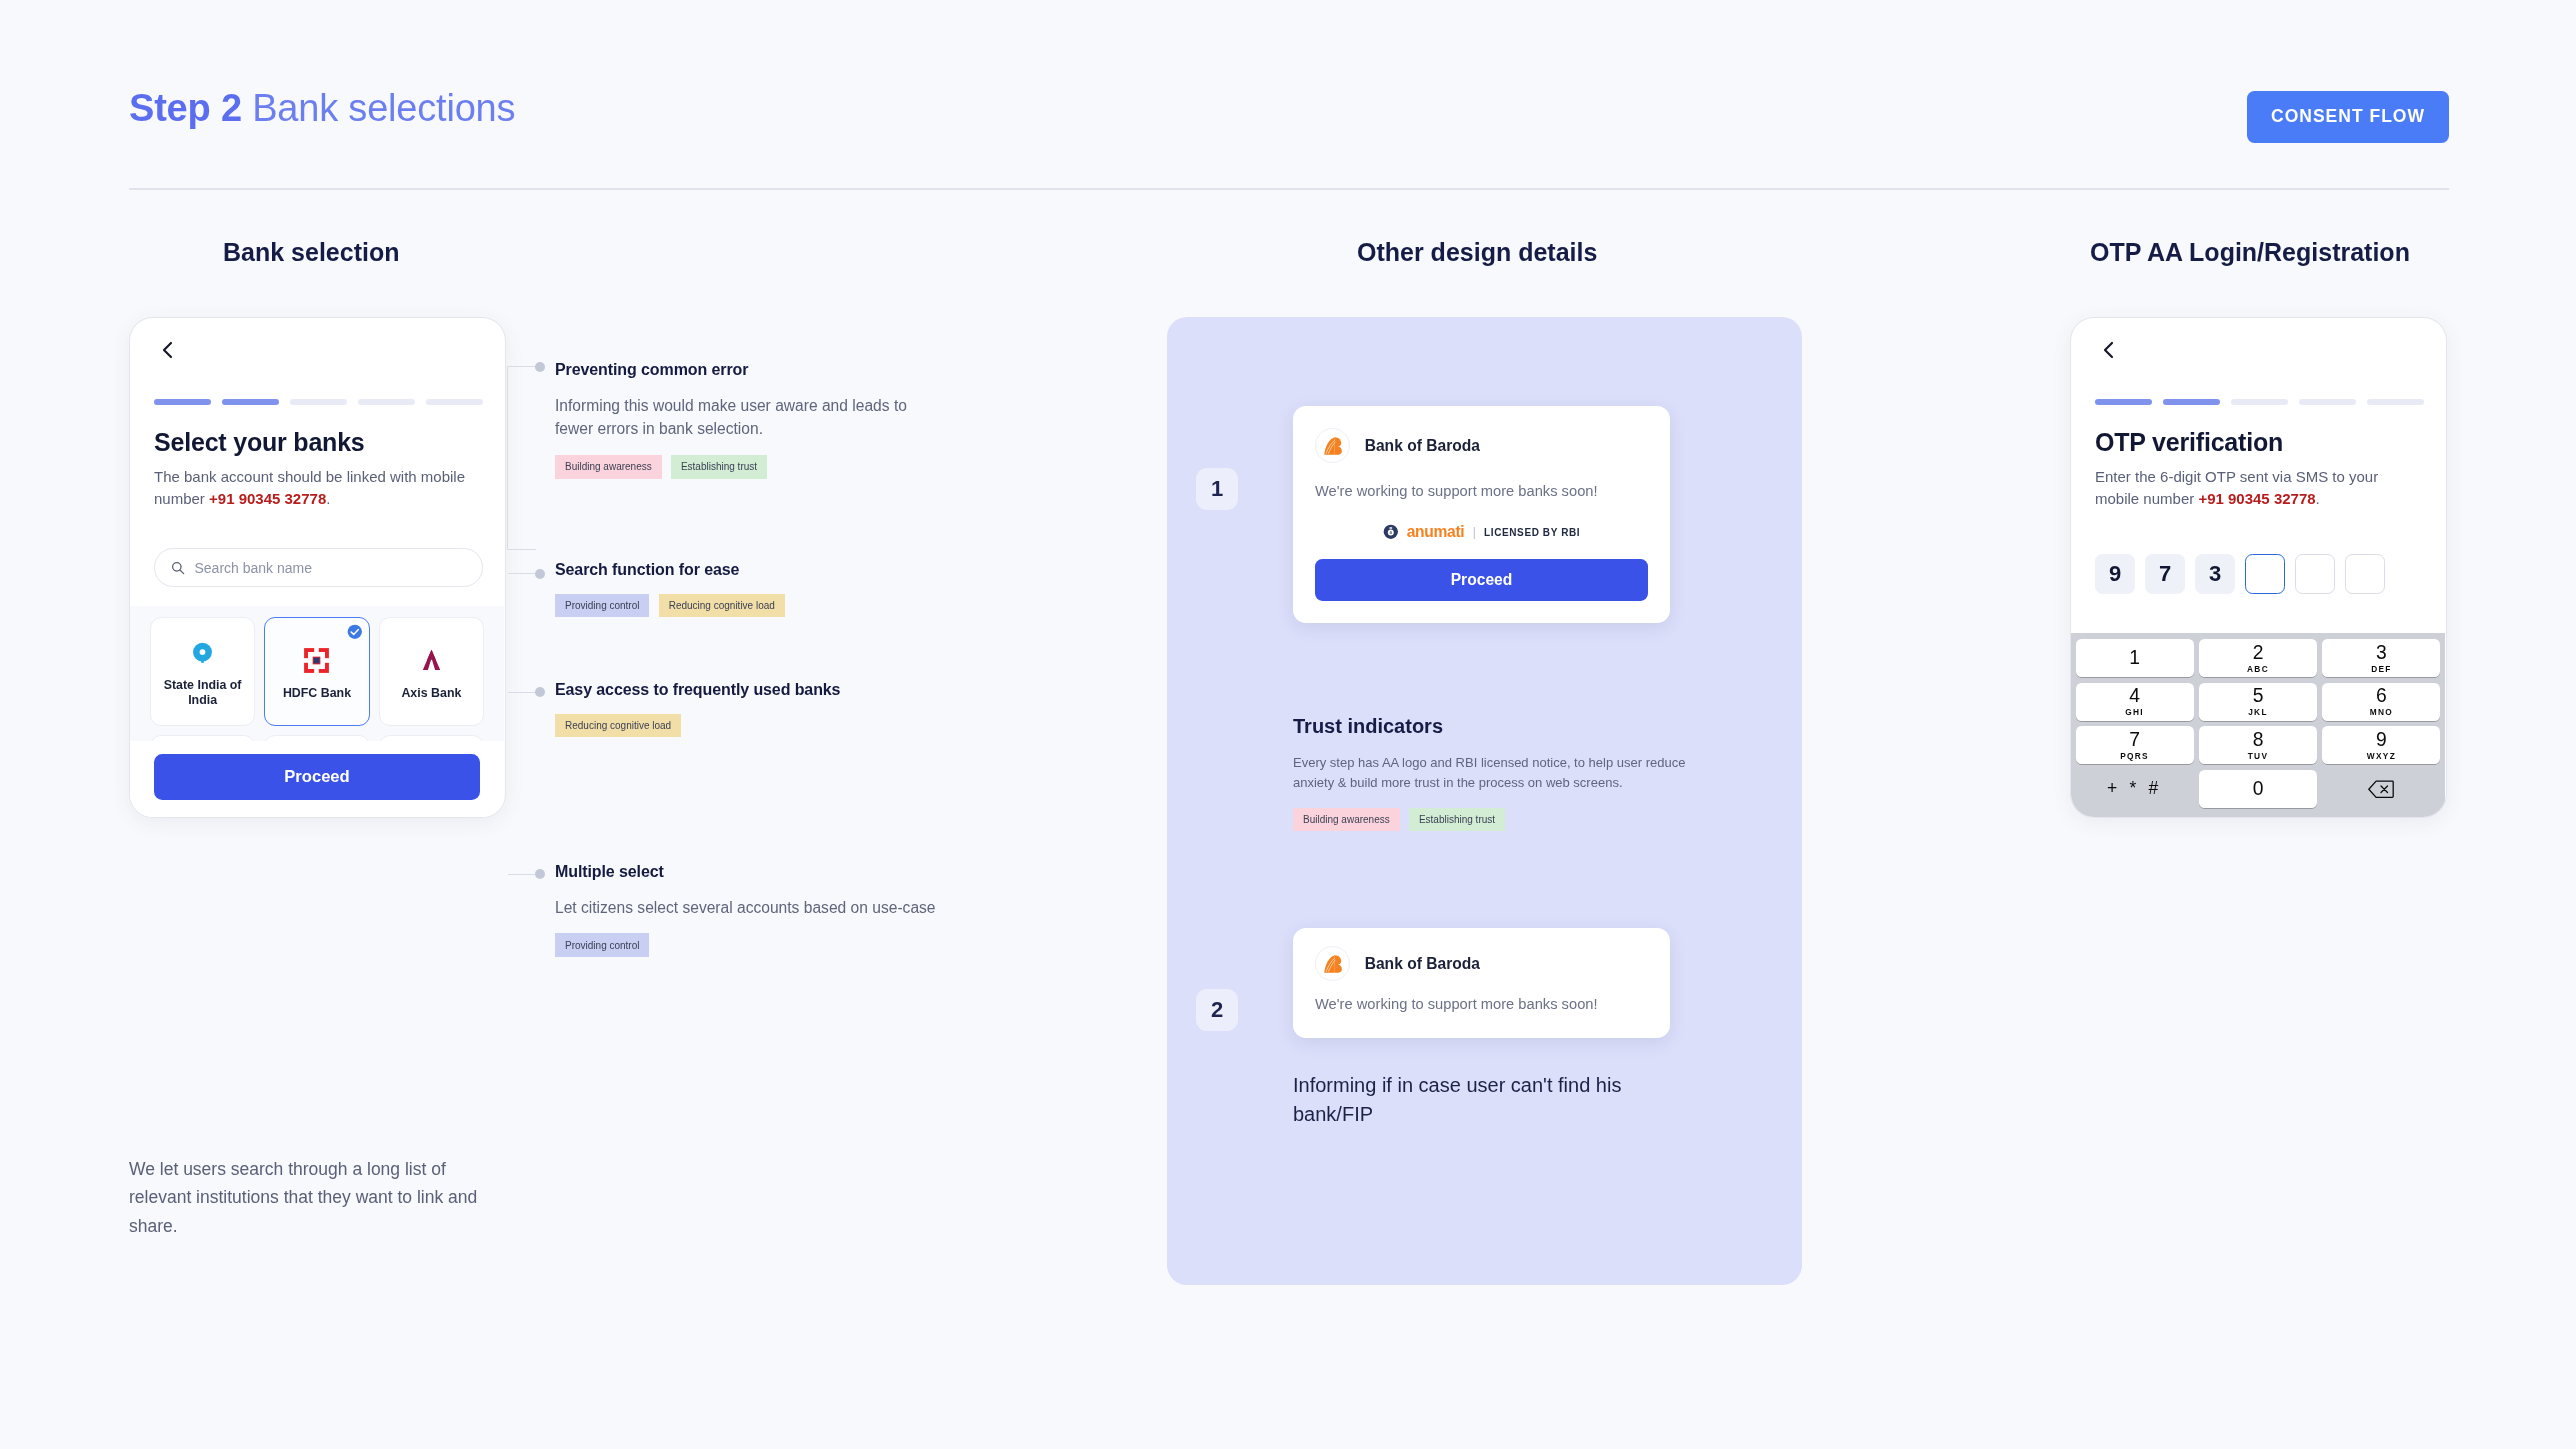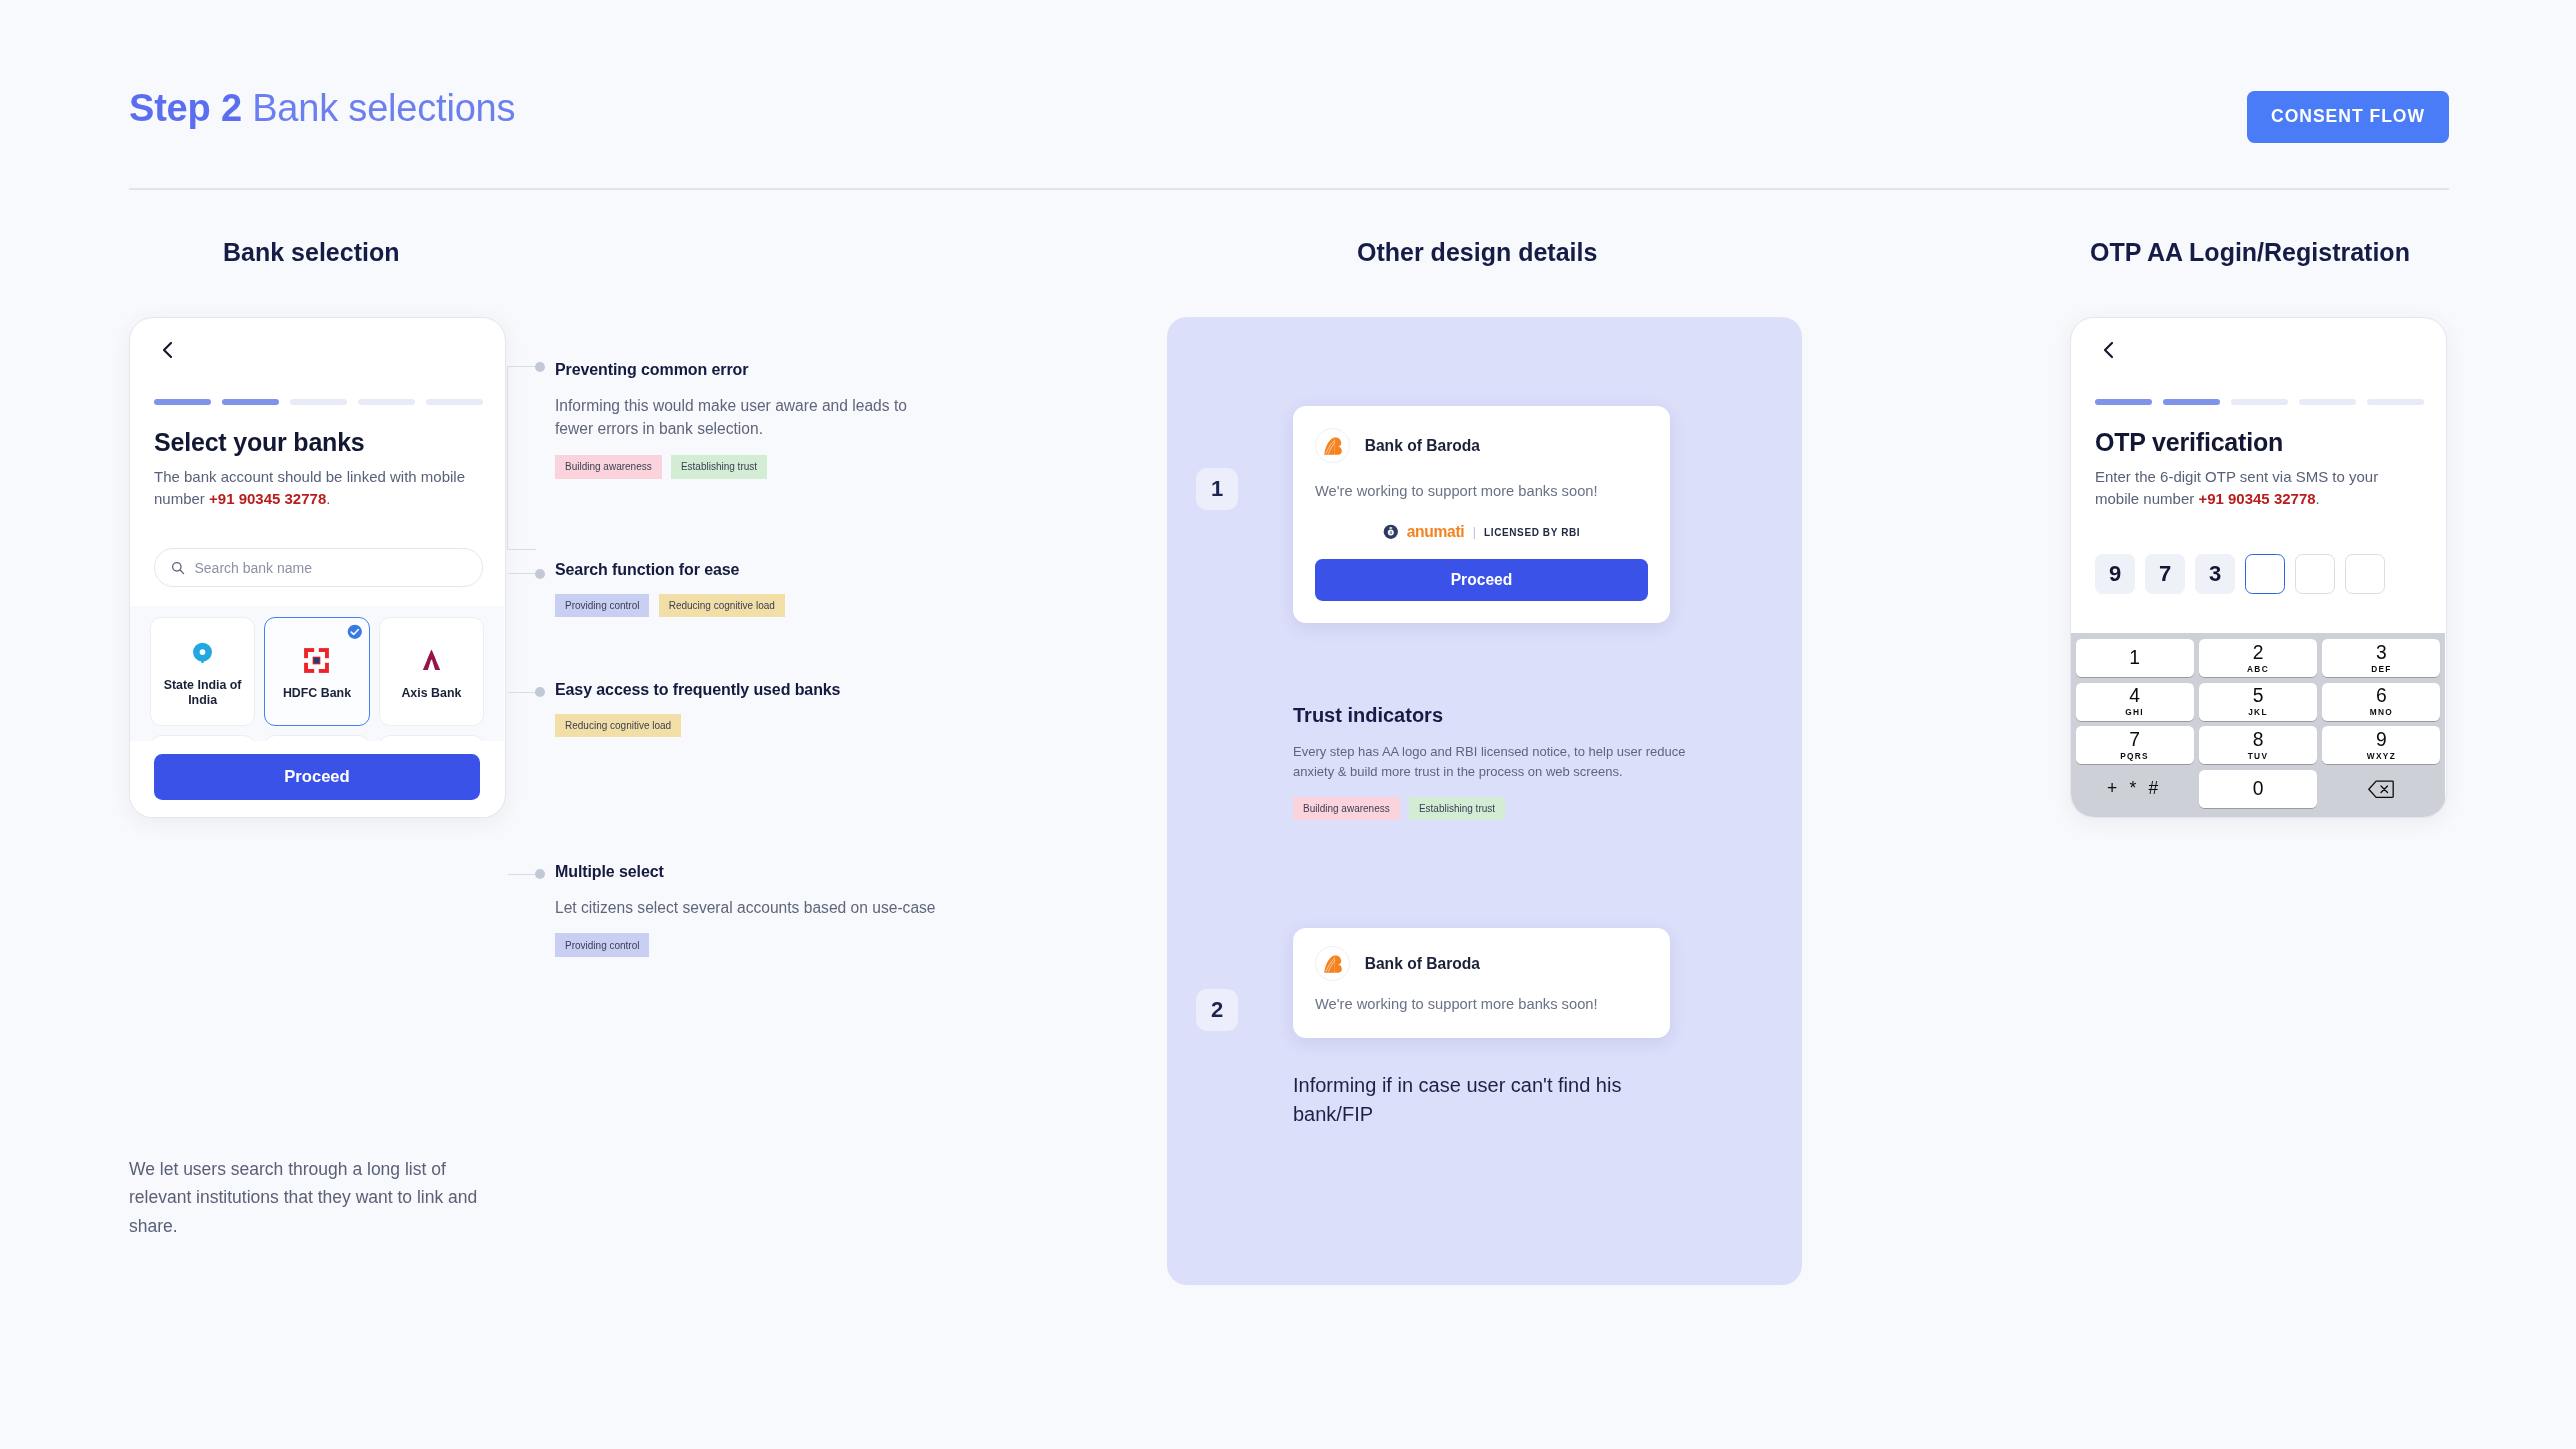--- a/index.html
+++ b/index.html
@@ -450,21 +450,21 @@
             <rect x="9.6" y="5" width="4.8" height="2.4" rx="1.2" fill="#ffffff"></rect>
             <text x="12" y="16" font-size="7" text-anchor="middle" fill="#2b3b63" font-family="Liberation Sans, sans-serif">a</text>
           </svg>
         <span style="font-size:15.6px;font-weight:700;color:#f58220;letter-spacing:-0.3px;">anumati</span>
         <span class="rbi-div">|</span>
         <span class="rbi-txt">LICENSED BY RBI</span>
       </div>
       <button class="mc-proceed">Proceed</button>
     </div>
 
-    <div class="panel-text" style="left:126px; top:387px;">
+    <div class="panel-text" style="left:126px; top:398px;">
       <h3>Trust indicators</h3>
       <p>Every step has AA logo and RBI licensed notice, to help user reduce anxiety &amp; build more trust in the process on web screens.</p>
       <div class="tags">
         <span class="tag pink">Building awareness</span>
         <span class="tag green">Establishing trust</span>
       </div>
     </div>
 
     <div class="num-badge" style="left:29px; top:672px;">2</div>
 

